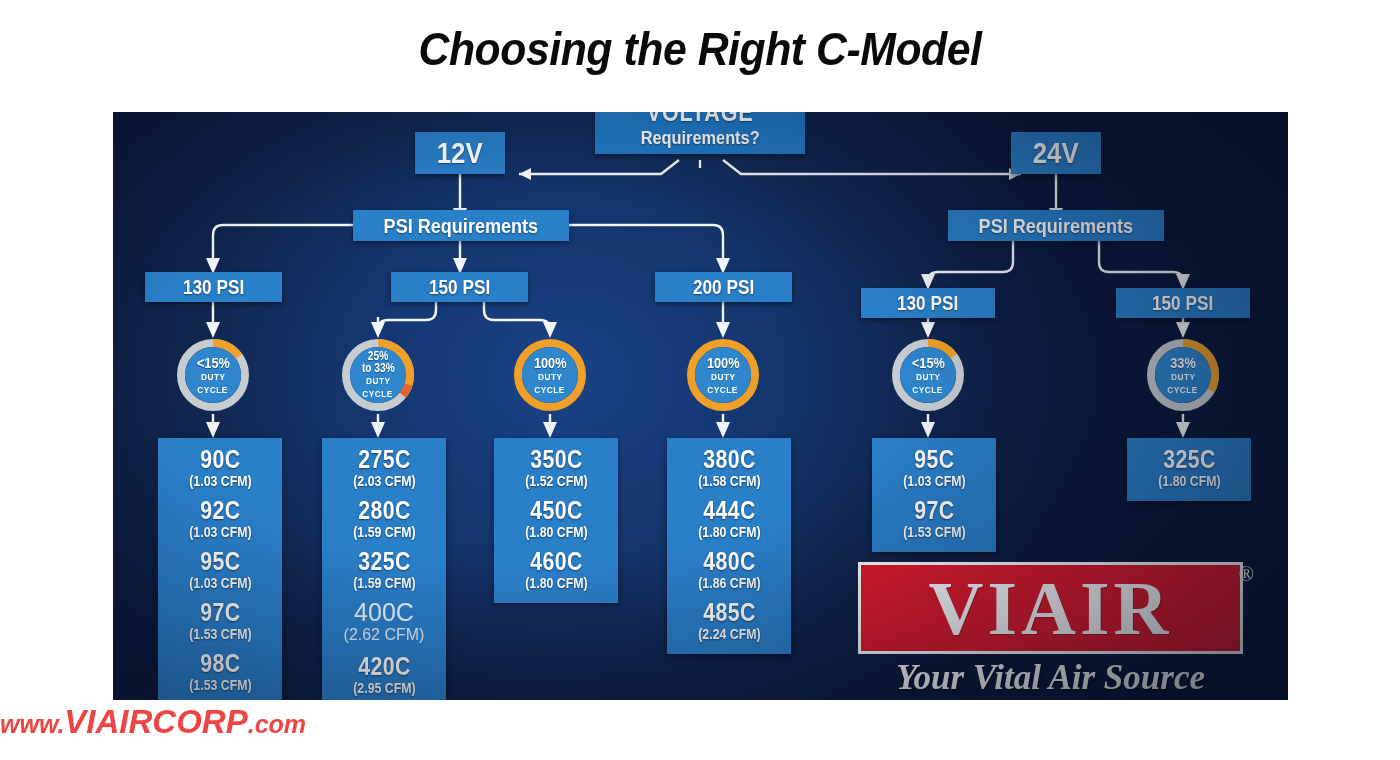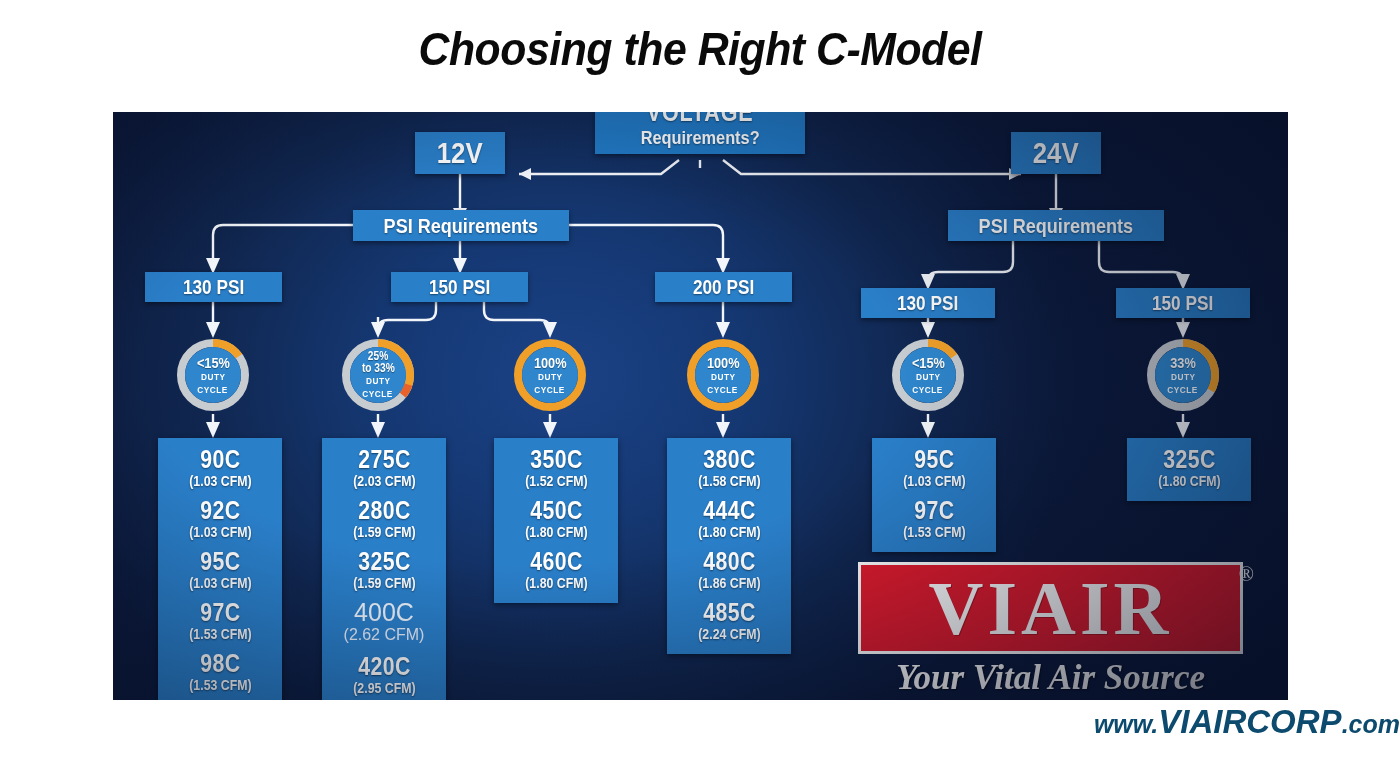--- a/index.html
+++ b/index.html
@@ -111,23 +111,23 @@
   }
   #logo .tagline{
     position:absolute;left:0;top:96px;width:385px;text-align:center;
     font-family:"Liberation Serif","DejaVu Serif",serif;
     font-style:italic;font-weight:bold;font-size:35px;color:#ffffff;
     text-shadow:1px 1px 2px rgba(0,0,0,.6);white-space:nowrap;
   }
 
   
   #footer{
-    position:absolute;left:0;top:703px;width:1400px;text-align:right;
+    position:absolute;left:0;top:703px;width:1400px;text-align:left;
     font-family:"Liberation Sans","DejaVu Sans",sans-serif;
-    font-style:italic;font-weight:bold;color:#0c4a6e;white-space:nowrap;
+    font-style:italic;font-weight:bold;color:#ef4444;white-space:nowrap;
   }
   #footer .small{font-size:25px;}
   #footer .big{font-size:33px;}
 </style>
 </head>
 <body>
 
 <div id="title">Choosing the Right C-Model</div>
 
 <div id="panel">

